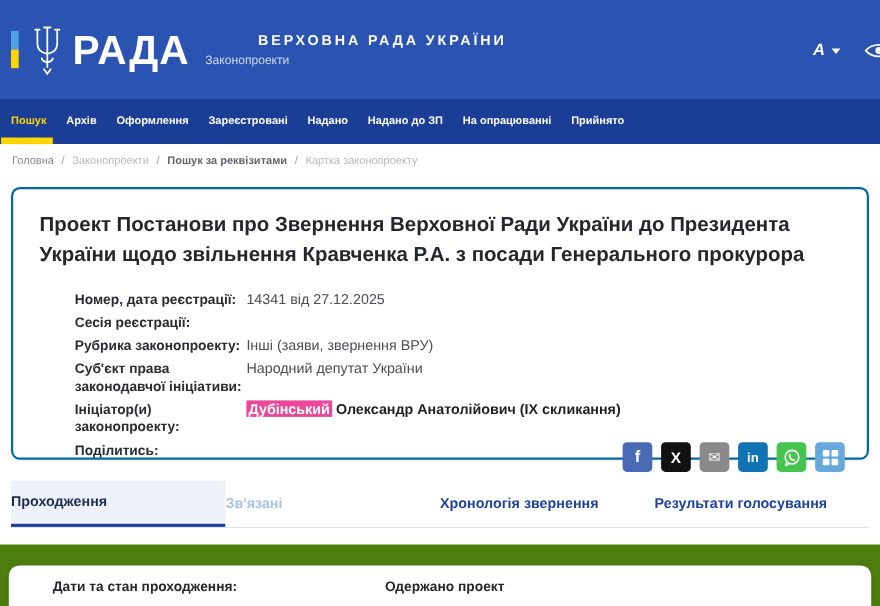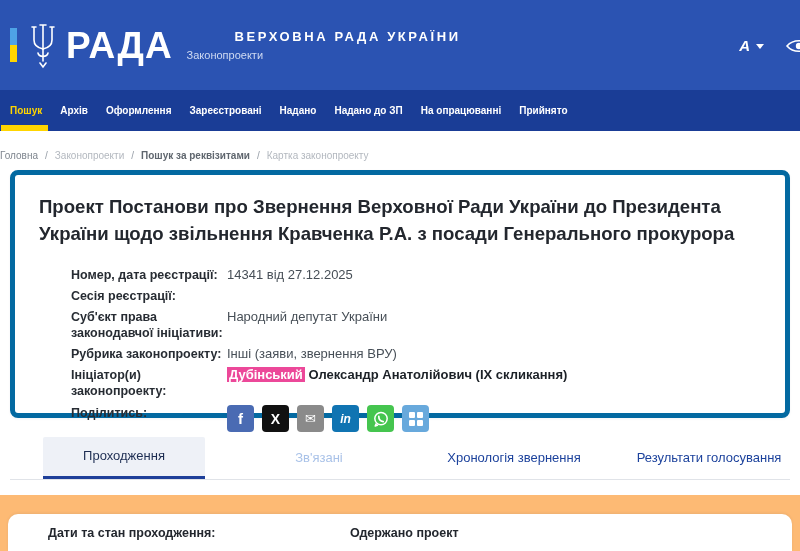--- a/index.html
+++ b/index.html
@@ -27,64 +27,64 @@
           border-top:5px solid #fff; margin-top:2px; }
   .eye { position:absolute; right:-13px; top:37px; }
   
   .nav { height:41px; background:#1a3d96; display:flex; padding-left:1px; }
   .nav-item { color:#fff; font-weight:bold; font-size:10px; line-height:41px;
               padding:0 9px; position:relative; cursor:pointer; white-space:nowrap; }
   .nav-item.active { color:#ffd500; }
   .nav-item.active::after { content:""; position:absolute; left:0; right:3px; bottom:0;
               height:6px; background:#ffd500; }
   
-  .breadcrumb { height:30px; display:flex; align-items:flex-end; 
+  .breadcrumb { height:30px; display:flex; align-items:center; padding-left:11px;
                 font-size:10px; gap:7px; background:#fff; }
   .bc-sep { color:#9aa1aa; }
   .bc-a { color:#7e858e; cursor:pointer; }
   .bc-b { color:#b3b8bf; cursor:pointer; }
   .bc-c { color:#5f666e; font-weight:bold; cursor:pointer; }
   .bc-d { color:#b3b8bf; }
   
-  .card { margin:9px 10px 0; height:248px; background:#fff; border:5px solid #0369a1;
+  .card { margin:9px 10px 0; height:248px; background:#fff; border:2px solid #0369a1;
           border-radius:8px; box-shadow:0 1px 3px rgba(20,40,80,0.05);
           padding:18px 20px 0 24px; }
   .bill-title { font-size:18.6px; font-weight:bold; color:#23272e; line-height:27px;
                 max-width:745px; margin-bottom:20px; }
   .rows { }
   .row { display:flex; margin-bottom:5px; }
   .row-label { width:188px; flex:0 0 188px; font-size:12.5px; font-weight:bold;
                color:#272c33; line-height:16px;padding-left:32px; }
   .row-value { font-size:13px; color:#474f57; line-height:16px; }
   .row-value.strong { font-weight:bold; color:#1c2127; }
   .hl { background:#ec4899; color:#fff; padding:0 2px; }
-  .share-row { margin-top:6px; align-items:flex-start; }
+  .share-row { margin-top:6px; align-items:flex-start;justify-content:space-between; }
   .share-icons { display:flex; gap:8px; }
   .sicon { width:27px; height:27px; border-radius:4px; border:none; display:flex;
            align-items:center; justify-content:center; color:#fff; cursor:pointer;
            font-family:"Liberation Sans", sans-serif; }
   .sicon .g { font-size:14px; font-weight:bold; color:#fff; }
   .fb { background:#4a6bb3; } .fb .g { font-size:15px; }
   .xx { background:#111111; }
   .em { background:#8a8a8a; } .em .g { font-size:13px; font-weight:normal; }
-  .li { background:#1074b2; } .li .g { font-size:12px;font-style:italic; }
+  .li { background:#1074b2; } .li .g { font-size:12px; }
   .wa { background:#45c54f; }
   .sm { background:#68a9dc; }
   .sq-grid { display:grid; grid-template-columns:6px 6px; grid-template-rows:6px 6px; gap:2px; }
   .sq-grid i { background:#fff; border-radius:1px; }
   
   .tabs { display:flex; margin:19px 10px 0; height:43px; border-bottom:1px solid #e0e3e8; }
-  .tab { flex:1; text-align:center; font-size:13px; font-weight:normal; line-height:41px;
-         cursor:pointer; white-space:nowrap;margin-left:33px; }
+  .tab { flex:1; text-align:left; font-size:13px; font-weight:bold; line-height:41px;
+         cursor:pointer; white-space:nowrap; }
   .tab.active { background:#eef1f7; color:#1d2d52; border-bottom:3px solid #1e3f99;
                 line-height:38px; border-radius:2px 2px 0 0; }
   .tab.muted { color:#a9c2e8; }
   .tab.link { color:#1c429c; }
   
-  .footer-zone { position:absolute; left:0; right:0; top:495px; bottom:0; background:#fdba74;padding-left:48px; }
+  .footer-zone { position:absolute; left:0; right:0; top:495px; bottom:0; background:#4d7c0f;padding-left:48px; }
   .footer-card { position:absolute; left:8px; right:8px; top:19px; bottom:0; background:#fff;
                  border-radius:10px 10px 0 0; box-shadow:0 -1px 3px rgba(20,40,80,0.07); }
   .fc-label { position:absolute; left:40px; top:12px; font-size:12.5px; font-weight:bold; color:#23272e; }
   .fc-value { position:absolute; left:342px; top:12px; font-size:12.5px; font-weight:bold; color:#23272e;text-align:right; }
 </style>
 </head>
 <body>
 
 <header class="hdr">
   <div class="hdr-left">
@@ -144,26 +144,26 @@
     <h1 class="bill-title">Проект Постанови про Звернення Верховної Ради України до Президента України щодо звільнення Кравченка Р.А. з посади Генерального прокурора</h1>
     <div class="rows">
       <div class="row">
         <div class="row-label">Номер, дата реєстрації:</div>
         <div class="row-value">14341 від 27.12.2025</div>
       </div>
       <div class="row">
         <div class="row-label">Сесія реєстрації:</div>
       </div>
       <div class="row">
+        <div class="row-label">Рубрика законопроекту:</div>
+        <div class="row-value">Інші (заяви, звернення ВРУ)</div>
+      </div>
+      <div class="row">
         <div class="row-label">Суб'єкт права законодавчої ініціативи:</div>
         <div class="row-value">Народний депутат України</div>
-      </div>
-      <div class="row">
-        <div class="row-label">Рубрика законопроекту:</div>
-        <div class="row-value">Інші (заяви, звернення ВРУ)</div>
       </div>
       <div class="row">
         <div class="row-label">Ініціатор(и) законопроекту:</div>
         <div class="row-value strong"><span class="hl">Дубінський</span><span> Олександр Анатолійович (IX скликання)</span></div>
       </div>
       <div class="row share-row">
         <div class="row-label">Поділитись:</div>
         <div class="share-icons">
           <button class="sicon fb">
               <span class="g">f</span>

